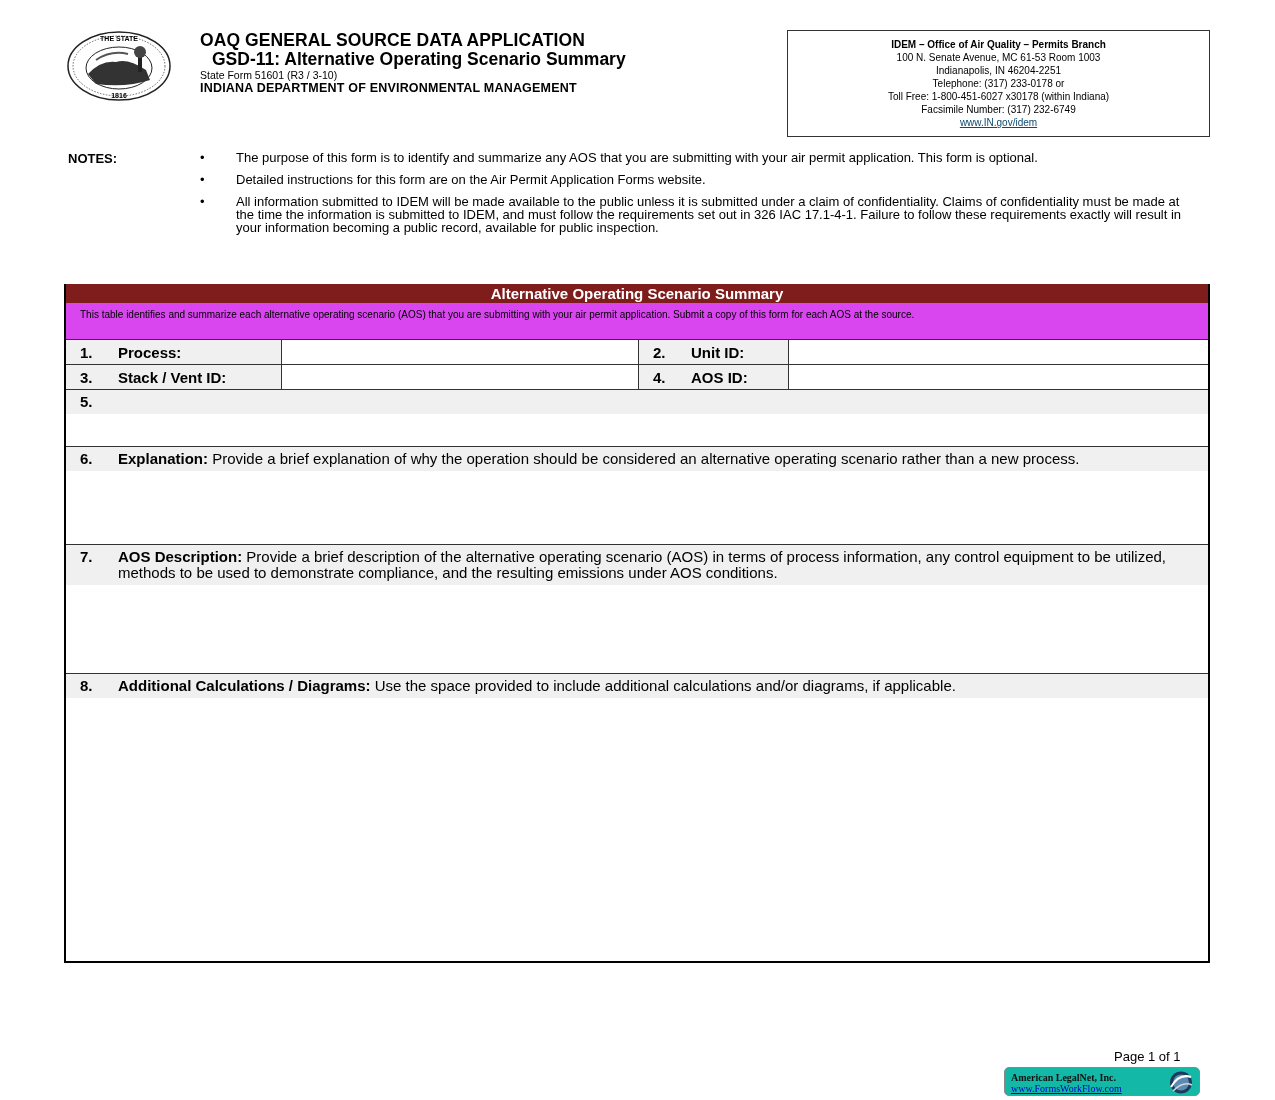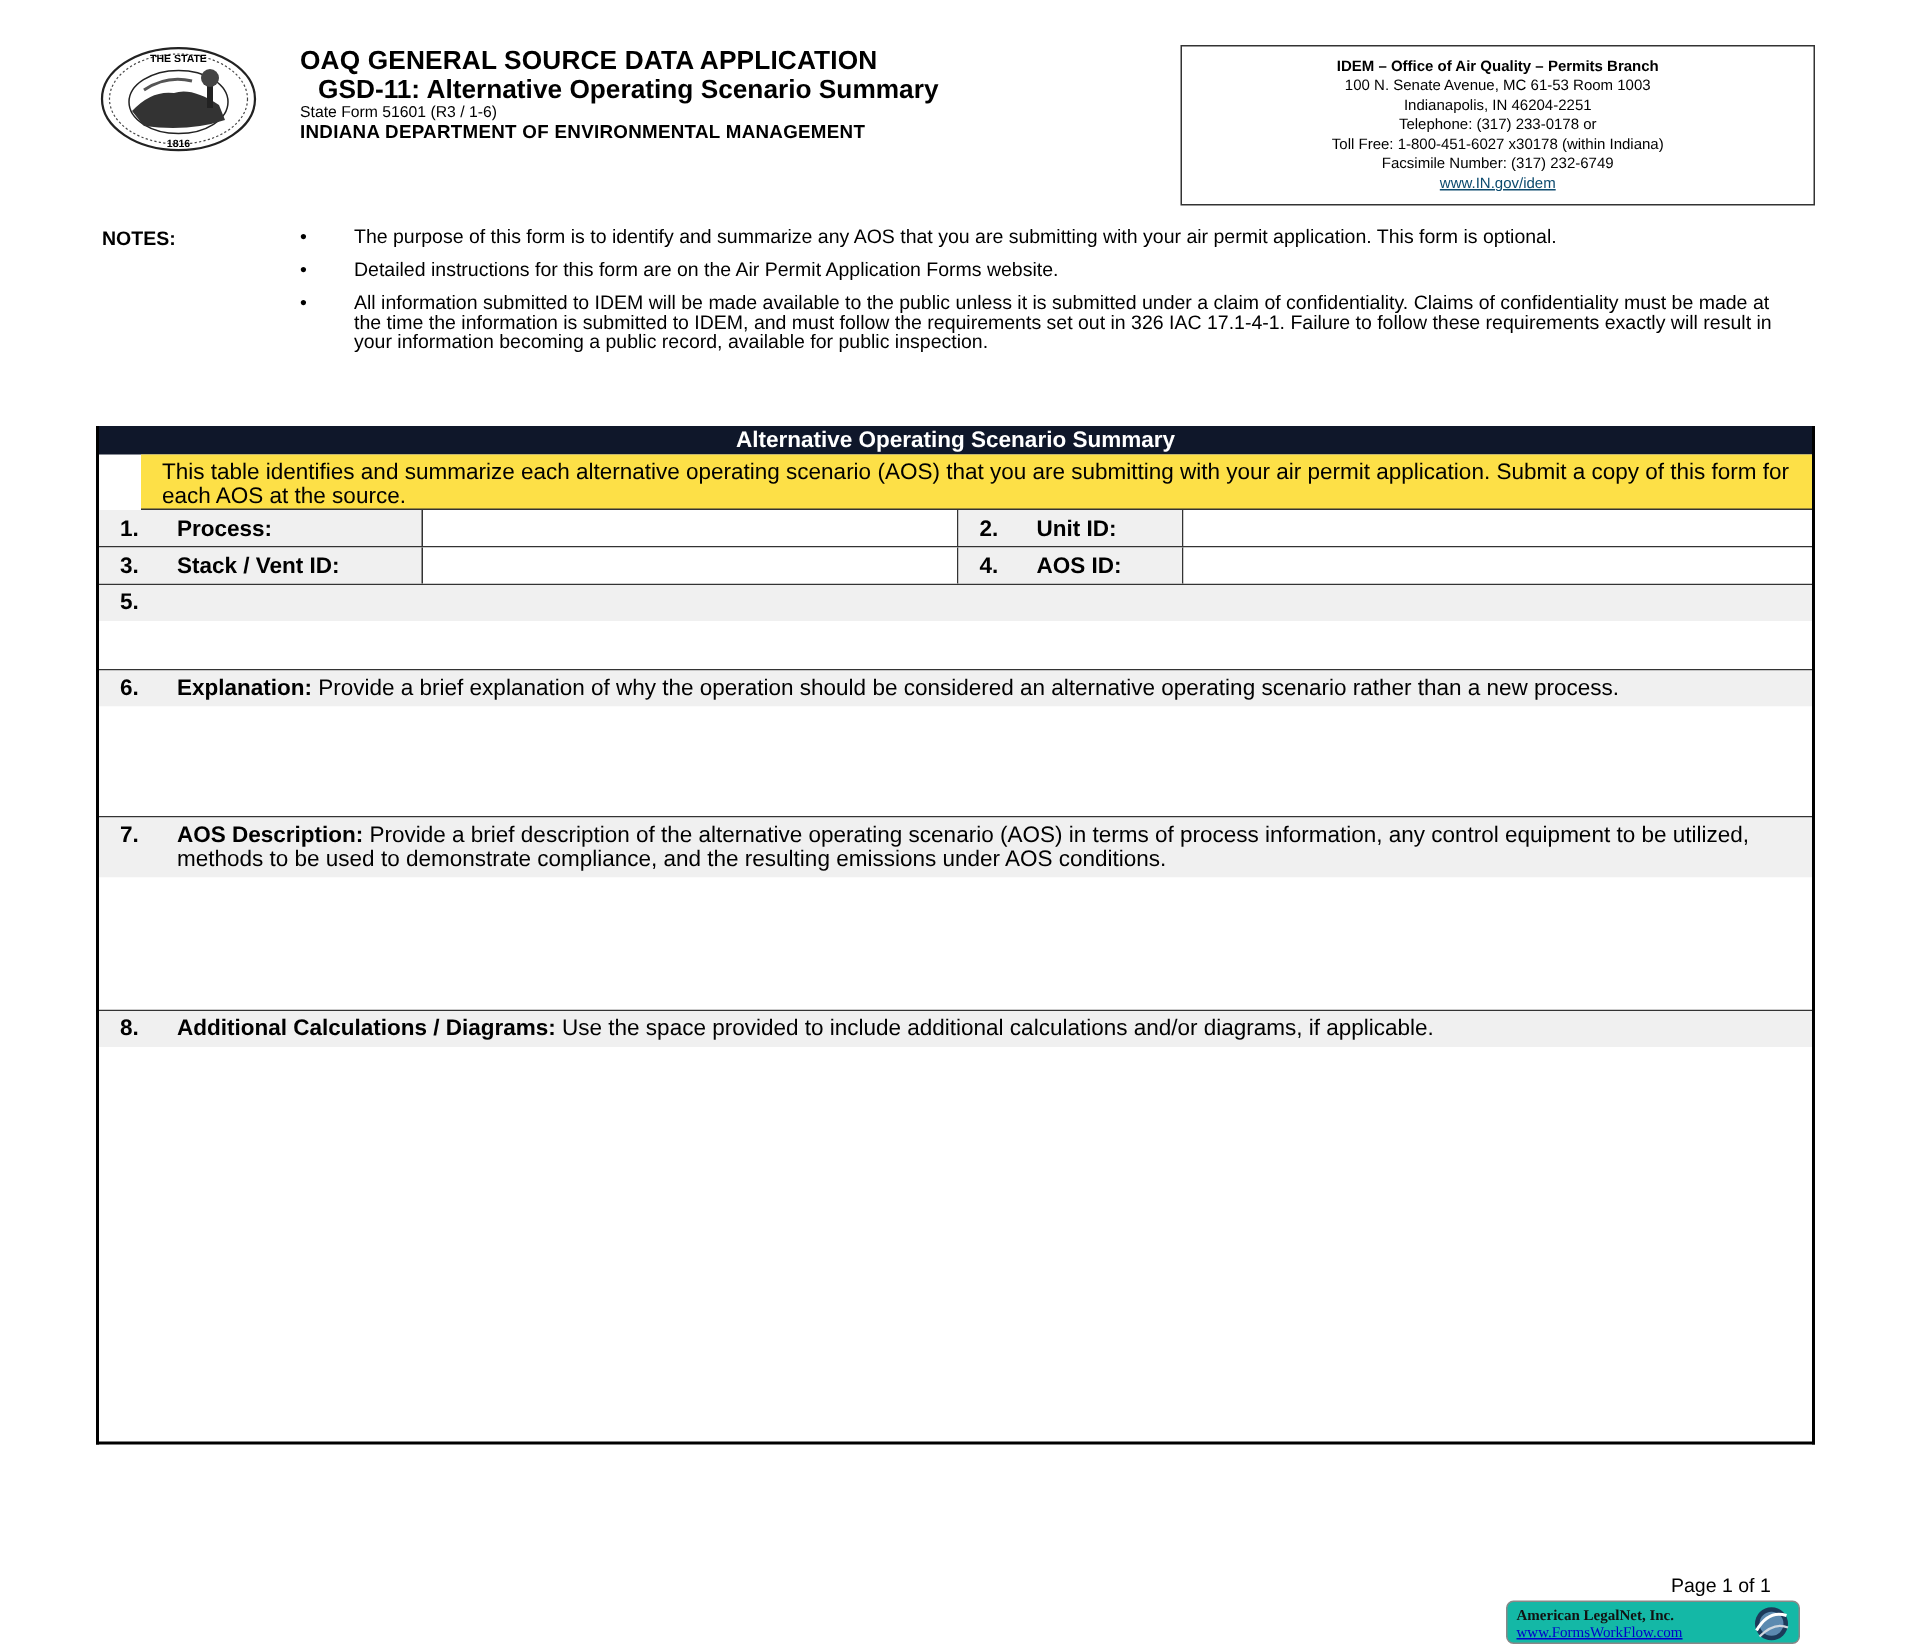--- a/index.html
+++ b/index.html
@@ -17,22 +17,22 @@
     .contact-box { position: absolute; left: 787px; top: 30px; width: 423px; height: 107px; border: 1.5px solid #333; text-align: center; padding-top: 7px; font-size: 10px; line-height: 13px; }
     .contact-box .org { font-weight: bold; }
     .contact-box a { color: #0c4a6e; text-decoration: underline; }
 
     .notes-label { position: absolute; left: 68px; top: 151px; font-size: 13px; font-weight: bold; }
     .notes { position: absolute; left: 200px; top: 151px; width: 1000px; font-size: 13px; line-height: 13px; }
     .note { position: relative; padding-left: 36px; margin-bottom: 9px; }
     .note .bullet { position: absolute; left: 0; top: 0; font-size: 13px; }
 
     .form-table { position: absolute; left: 64px; top: 284px; width: 1146px; height: 679px; border: 2.5px solid #000; border-top: 0; }
-    .t-header { background: #0f172a; color: #fff; text-align: center; font-weight: bold; font-size: 15px; height: 19px; line-height: 19px; }
-    .t-intro { background: #fde047; font-size: 15px; line-height: 15.5px; padding: 4px 14px 0 14px; height: 37px; border-bottom: 1.5px solid #333; margin-left: 28px; }
+    .t-header { background: #7f1d1d; color: #fff; text-align: center; font-weight: bold; font-size: 15px; height: 19px; line-height: 19px; }
+    .t-intro { background: #d946ef; font-size: 10px; line-height: 15.5px; padding: 4px 14px 0 14px; height: 37px; border-bottom: 1.5px solid #333; }
 
     .field-row { display: flex; height: 25px; border-bottom: 1.5px solid #333; font-size: 15px; font-weight: bold; }
     .f-label { background: #f0f0f0; display: flex; align-items: center; padding-left: 14px; border-right: 1.5px solid #333; }
     .f-label .num { width: 38px; }
     .f-input { background: #fff; border-right: 1.5px solid #333; }
     .f-input input, .f-input-last input { width: 100%; height: 100%; border: 0; outline: none; background: transparent; font-size: 14px; font-family: "Liberation Sans", sans-serif; padding: 0 6px; }
     .f-input-last { background: #fff; flex: 1; }
 
     .section { border-bottom: 1.5px solid #333; }
     .s-head { background: #f0f0f0; font-size: 15px; line-height: 16px; padding: 4px 14px 4px 14px; display: flex; }
@@ -58,21 +58,21 @@
   <rect x="72" y="22" width="4" height="20" fill="#222"></rect>
   <circle cx="74" cy="22" r="6" fill="#444"></circle>
   <path d="M30 30 Q45 20 62 24" stroke="#555" stroke-width="2" fill="none"></path>
   <text x="53" y="11" font-size="7" text-anchor="middle" font-family="Liberation Sans, sans-serif" font-weight="bold">THE STATE</text>
   <text x="53" y="68" font-size="7" text-anchor="middle" font-family="Liberation Sans, sans-serif" font-weight="bold">1816</text>
 </svg>
 
 <div class="header-titles">
   <div class="title1">OAQ GENERAL SOURCE DATA APPLICATION</div>
   <div class="title2">GSD-11: Alternative Operating Scenario Summary</div>
-  <div class="form-no">State Form 51601 (R3 / 1-6)</div>
+  <div class="form-no">State Form 51601 (R3 / 3-10)</div>
   <div class="dept">INDIANA DEPARTMENT OF ENVIRONMENTAL MANAGEMENT</div>
 </div>
 
 <div class="contact-box">
   <div class="org">IDEM – Office of Air Quality – Permits Branch</div>
   <div>100 N. Senate Avenue, MC 61-53 Room 1003</div>
   <div>Indianapolis, IN 46204-2251</div>
   <div>Telephone: (317) 233-0178 or</div>
   <div>Toll Free: 1-800-451-6027 x30178 (within Indiana)</div>
   <div>Facsimile Number: (317) 232-6749</div>

